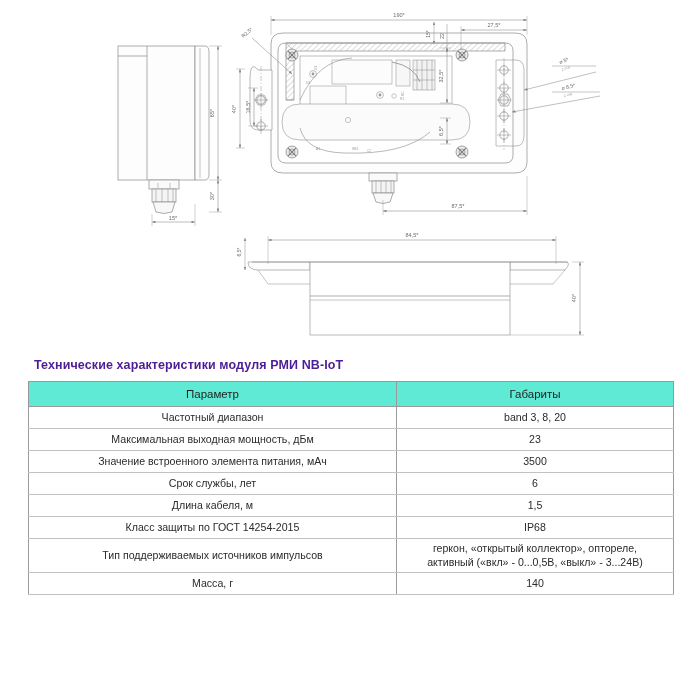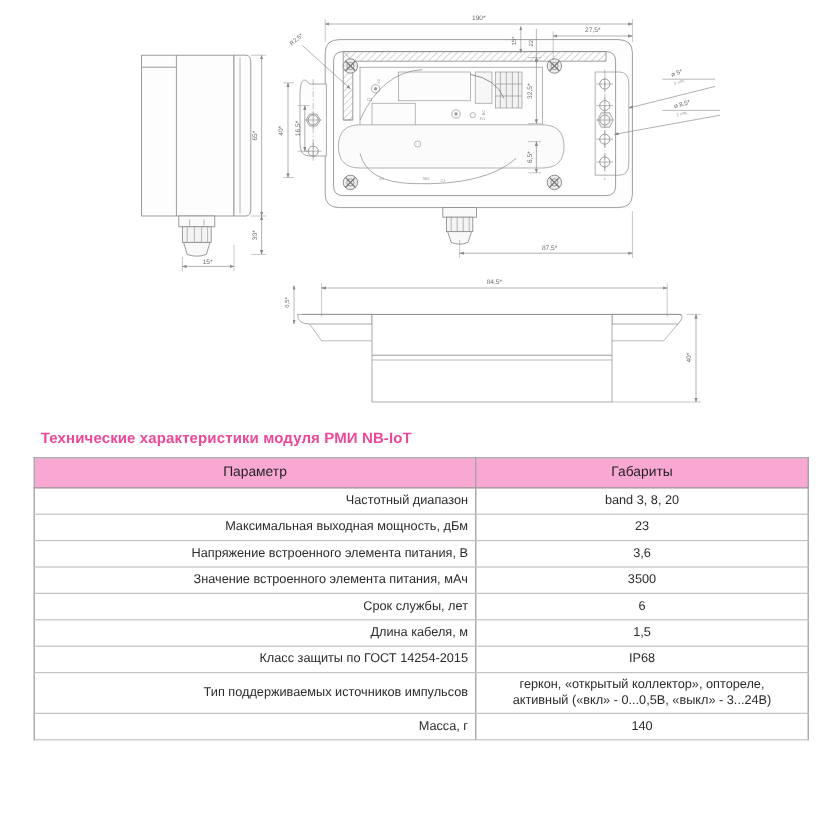--- a/index.html
+++ b/index.html
@@ -27,54 +27,54 @@
 
   
   #spec-block {
     position: absolute;
     left: 28px; top: 358px;
     width: 645px;
   }
   #spec-title {
     font-size: 12.5px;
     font-weight: bold;
-    color: #ec4899;
+    color: #4c1d95;
     letter-spacing: 0.1px;
     margin: 0 0 9px 6px;
     white-space: nowrap;
   }
   table.spec {
     border-collapse: collapse;
     width: 645px;
     table-layout: fixed;
     border: 1px solid #9a9a9a;
   }
   table.spec col.c1 { width: 368px; }
   table.spec col.c2 { width: 277px; }
   table.spec th {
-    background: #f9a8d4;
+    background: #5eead4;
     border: 1px solid #9a9a9a;
     font-size: 11.5px;
     font-weight: normal;
     color: #1f1f1f;
     text-align: center;
     height: 25px;
     padding: 2px 4px;
   }
   table.spec td {
     border: 1px solid #c2c2c2;
     border-left-color: #9a9a9a;
     border-right-color: #9a9a9a;
     font-size: 10.6px;
     color: #2b2b2b;
     height: 22px;
     padding: 2px 6px;
     line-height: 1.25;
   }
-  table.spec td.param { text-align: right; }
+  table.spec td.param { text-align: center; }
   table.spec td.value { text-align: center; }
   table.spec tr.tall td { height: 34px; }
   table.spec td.value .ml { display: block; }
 </style>
 </head>
 <body>
 
 <div id="page">
 
   <div id="drawing">
@@ -314,24 +314,20 @@
       <tbody>
         <tr>
           <td class="param">Частотный диапазон</td>
           <td class="value">band 3, 8, 20</td>
         </tr>
         <tr>
           <td class="param">Максимальная выходная мощность, дБм</td>
           <td class="value">23</td>
         </tr>
         <tr>
-          <td class="param">Напряжение встроенного элемента питания, В</td>
-          <td class="value">3,6</td>
-        </tr>
-        <tr>
           <td class="param">Значение встроенного элемента питания, мАч</td>
           <td class="value">3500</td>
         </tr>
         <tr>
           <td class="param">Срок службы, лет</td>
           <td class="value">6</td>
         </tr>
         <tr>
           <td class="param">Длина кабеля, м</td>
           <td class="value">1,5</td>

